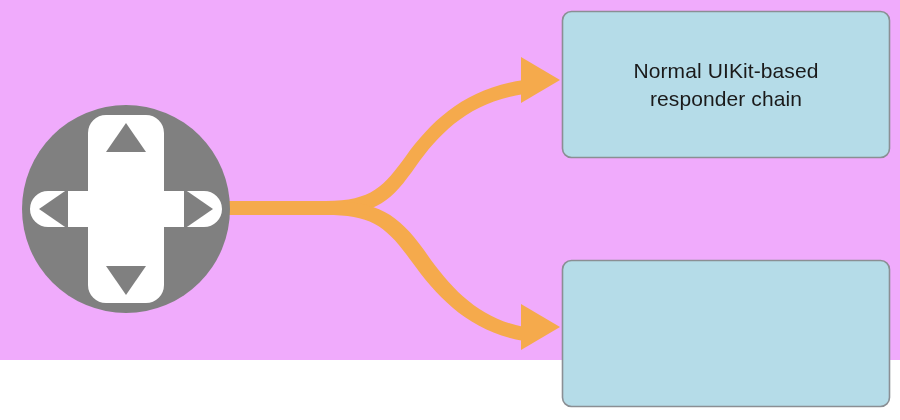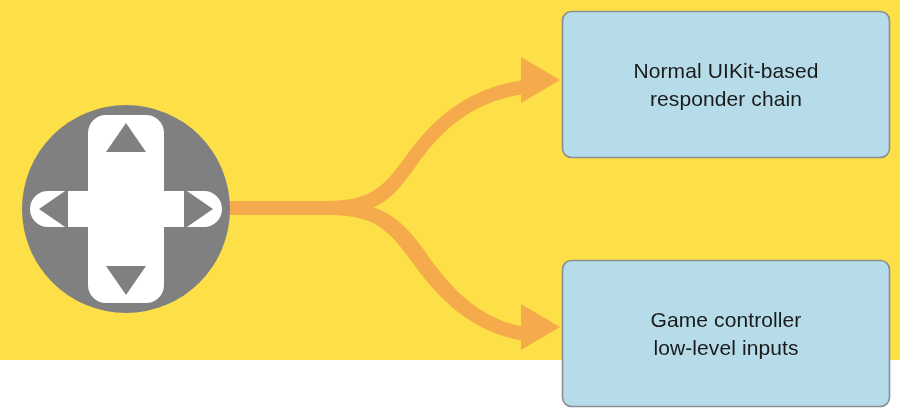--- a/index.html
+++ b/index.html
@@ -11,21 +11,21 @@
   body {
     width: 900px;
     height: 420px;
     font-family: "Liberation Sans", sans-serif;
     overflow: hidden;
   }
   #diagram-canvas {
     position: relative;
     width: 900px;
     height: 360px;
-    background: #fde047;
+    background: #f0abfc;
     text-decoration: underline;
   }
   #diagram-svg {
     position: absolute;
     top: 0;
     left: 0;
     width: 900px;
     height: 420px;
     display: block;
   }
@@ -127,16 +127,14 @@
     </g>
 
     <rect x="562.5" y="11.5" width="327" height="146" rx="9" ry="9" fill="#b5dce8" stroke="#8a8f94" stroke-width="1.6"></rect>
 
     <rect x="562.5" y="260.5" width="327" height="146" rx="9" ry="9" fill="#b5dce8" stroke="#8a8f94" stroke-width="1.6"></rect>
   </svg>
 
   <div class="box-label" id="label-upper">Normal UIKit-based
 responder chain</div>
 
-  <div class="box-label" id="label-lower">Game controller
-low-level inputs</div>
 
 </div>
 
 </body></html>

